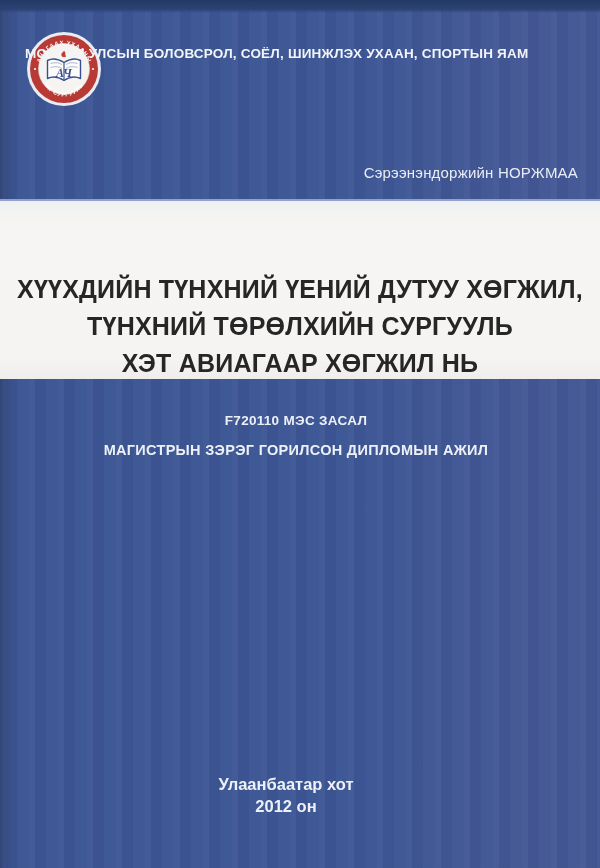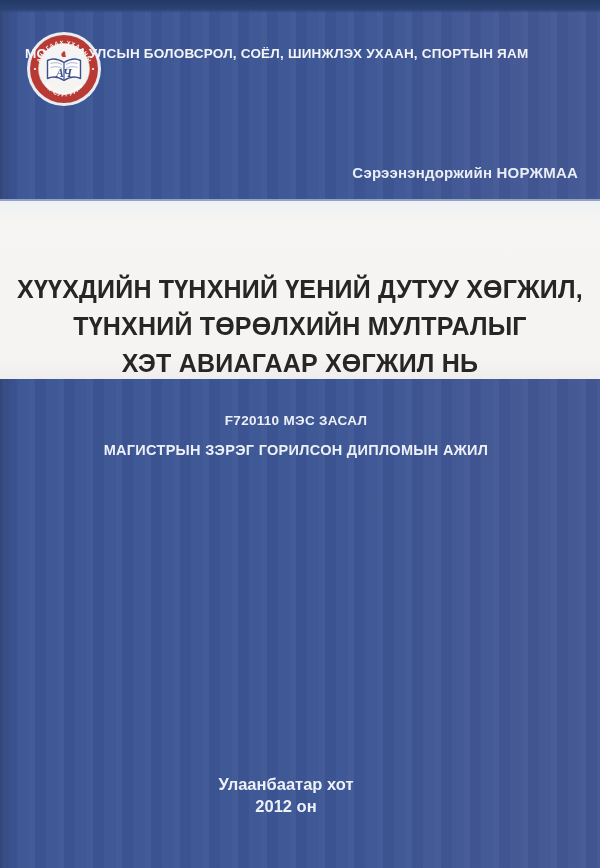--- a/index.html
+++ b/index.html
@@ -49,21 +49,21 @@
 
   
   .seal {
     position: absolute; left: 26px; top: 31px;
     width: 76px; height: 76px;
   }
 
   
   .author {
     position: absolute; top: 164px; right: 22px;
-    color: #e9edf5; font-size: 15px; font-weight: bold; letter-spacing: 0.2px; margin-left: 36px;
+    color: #e9edf5; font-size: 15px; font-weight: normal; letter-spacing: 0.2px; margin-left: 36px;
   }
 
   
   .title-band {
     position: absolute; left: 0; top: 199px; width: 600px; height: 180px;
     background: linear-gradient(180deg, #eef0f2 0%, #f6f5f3 12%, #f5f4f2 88%, #efeeec 100%);
     border-top: 2px solid #91a3c6;
     text-align: center;
   }
   .title-band .title {
@@ -137,21 +137,21 @@
 
     <div class="header">
       <div class="h-line1">МОНГОЛ УЛСЫН БОЛОВСРОЛ, СОЁЛ, ШИНЖЛЭХ УХААН, СПОРТЫН ЯАМ</div>
     </div>
 
     <div class="author">Сэрээнэндоржийн НОРЖМАА</div>
 
     <div class="title-band">
       <div class="title">
         <div>ХҮҮХДИЙН ТҮНХНИЙ ҮЕНИЙ ДУТУУ ХӨГЖИЛ,</div>
-        <div>ТҮНХНИЙ ТӨРӨЛХИЙН МУЛТРАЛЫГ</div>
+        <div>ТҮНХНИЙ ТӨРӨЛХИЙН СУРГУУЛЬ</div>
         <div>ХЭТ АВИАГААР ХӨГЖИЛ НЬ</div>
       </div>
     </div>
 
     <div class="program">
       <div class="code">F720110 МЭС ЗАСАЛ</div>
       <div class="degree">МАГИСТРЫН ЗЭРЭГ ГОРИЛСОН ДИПЛОМЫН АЖИЛ</div>
     </div>
 
     <div class="footer">

